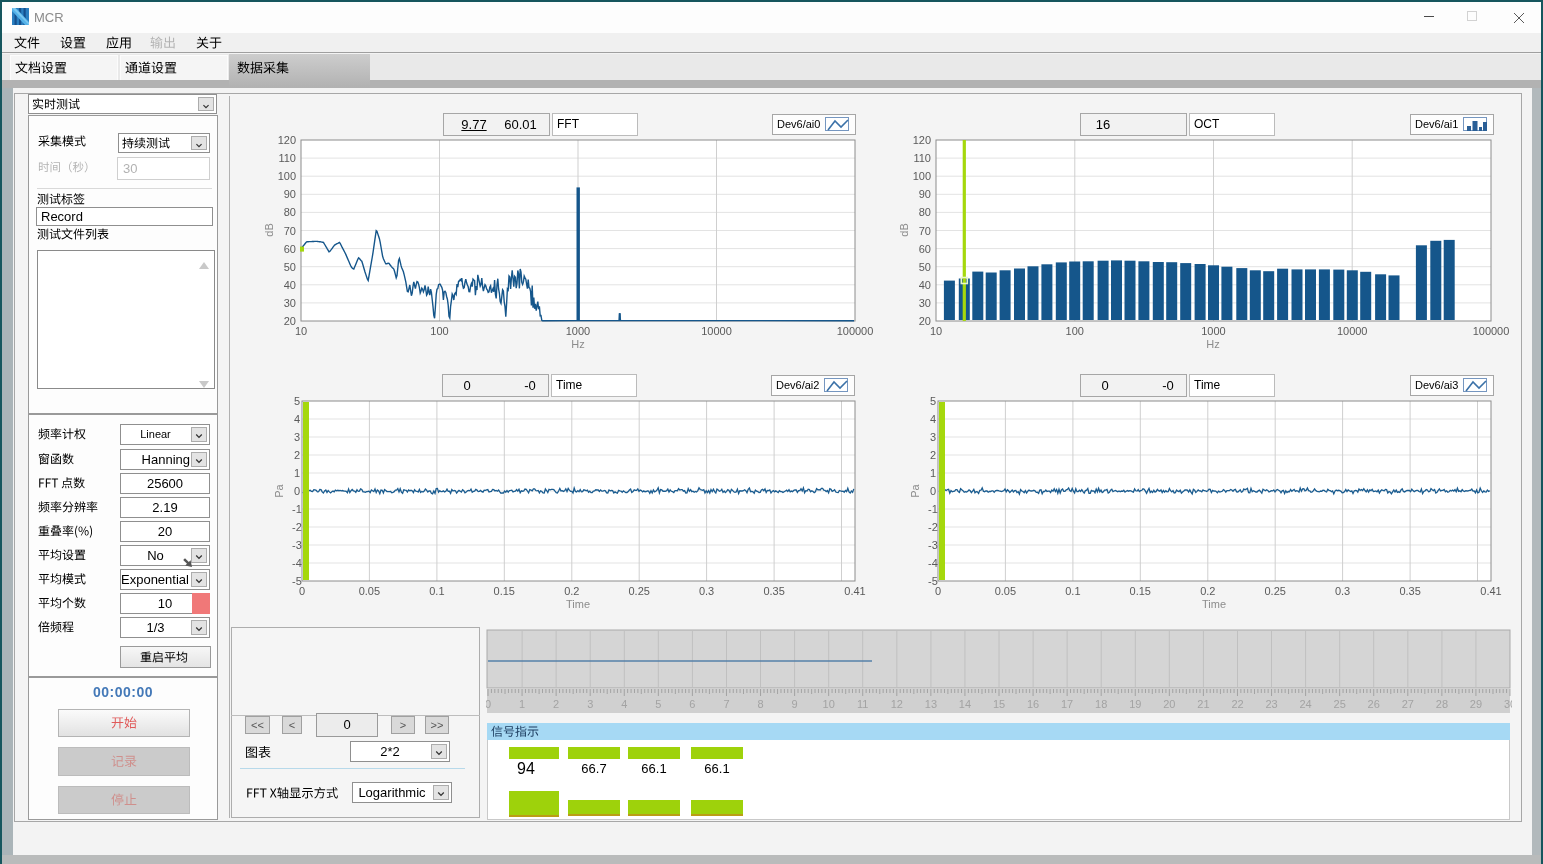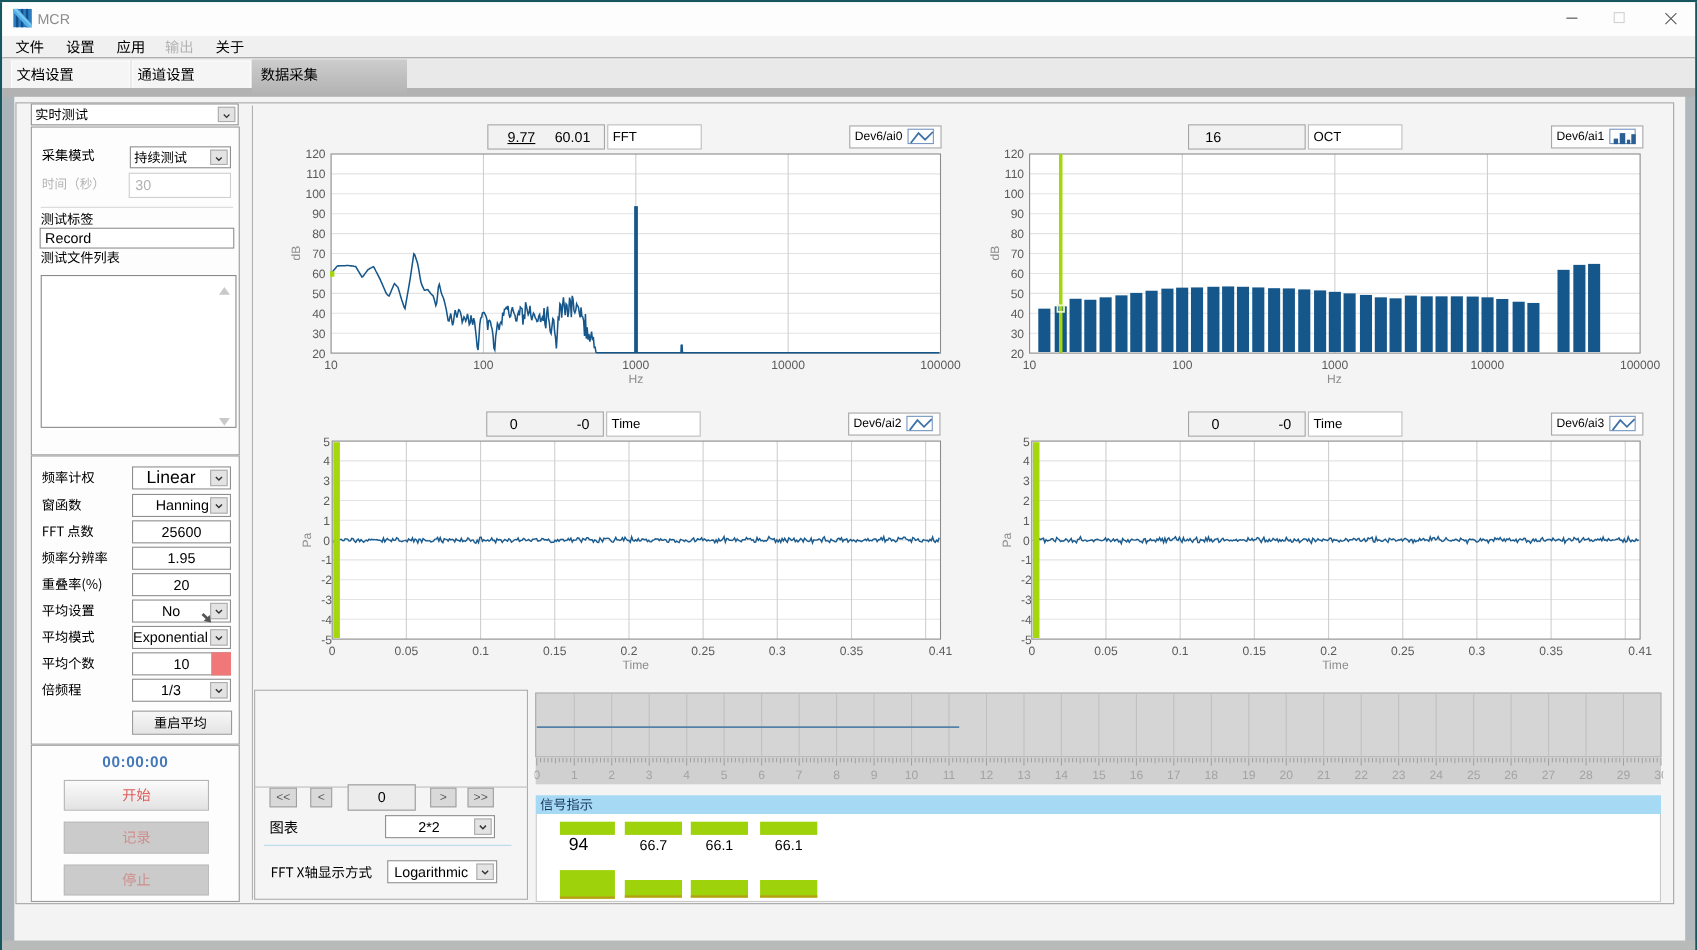--- a/index.html
+++ b/index.html
@@ -49,29 +49,29 @@
     </svg></div>
 <div style="position:absolute;left:198px;top:375px;width:12px;height:9px;"><svg width="12" height="9" viewBox="0 0 12 9">
       <path d="M1 1 L11 1 L6 8 Z" fill="#c9c9c9"></path>
     </svg></div>
 <div style="position:absolute;left:28px;top:414px;width:190px;height:263px;background:#fdfdfd;border:1px solid #9a9a9a;"></div>
 <div style="position:absolute;left:120px;top:423.5px;width:90px;height:21px;background:#fff;border:1px solid #8f8f8f;">
     <div style="position:absolute;right:2px;top:2px;bottom:2px;width:16px;background:#e3e3e3;border:1px solid #acacac;"><svg width="14" height="100%%" viewBox="0 0 14 14" preserveAspectRatio="xMidYMid meet">
         <path d="M4 6 L7 9 L10 6" fill="none" stroke="#333" stroke-width="1.4"></path>
       </svg></div>
   </div>
-<div style="position:absolute;left:121px;top:423.5px;width:69px;height:21px;font-size:16px;line-height:21px;color:#000;text-align:center;">Linear</div>
+<div style="position:absolute;left:121px;top:423.5px;width:69px;height:21px;font-size:11px;line-height:21px;color:#000;text-align:center;">Linear</div>
 <div style="position:absolute;left:120px;top:448.5px;width:90px;height:21px;background:#fff;border:1px solid #8f8f8f;">
     <div style="position:absolute;right:2px;top:2px;bottom:2px;width:16px;background:#e3e3e3;border:1px solid #acacac;"><svg width="14" height="100%%" viewBox="0 0 14 14" preserveAspectRatio="xMidYMid meet">
         <path d="M4 6 L7 9 L10 6" fill="none" stroke="#333" stroke-width="1.4"></path>
       </svg></div>
   </div>
 <div style="position:absolute;left:121px;top:448.5px;width:69px;height:21px;font-size:13px;line-height:21px;color:#000;text-align:right;">Hanning</div>
 <div style="position:absolute;left:120px;top:472.5px;width:90px;height:21px;background:#fff;border:1px solid #8f8f8f;font-size:13px;line-height:19px;color:#000;text-align:center;padding-left:0px;">25600</div>
-<div style="position:absolute;left:120px;top:496.5px;width:90px;height:21px;background:#fff;border:1px solid #8f8f8f;font-size:13px;line-height:19px;color:#000;text-align:center;padding-left:0px;">1.95</div>
+<div style="position:absolute;left:120px;top:496.5px;width:90px;height:21px;background:#fff;border:1px solid #8f8f8f;font-size:13px;line-height:19px;color:#000;text-align:center;padding-left:0px;">2.19</div>
 <div style="position:absolute;left:120px;top:520.5px;width:90px;height:21px;background:#fff;border:1px solid #8f8f8f;font-size:13px;line-height:19px;color:#000;text-align:center;padding-left:0px;">20</div>
 <div style="position:absolute;left:120px;top:544.5px;width:90px;height:21px;background:#fff;border:1px solid #8f8f8f;">
     <div style="position:absolute;right:2px;top:2px;bottom:2px;width:16px;background:#e3e3e3;border:1px solid #acacac;"><svg width="14" height="100%%" viewBox="0 0 14 14" preserveAspectRatio="xMidYMid meet">
         <path d="M4 6 L7 9 L10 6" fill="none" stroke="#333" stroke-width="1.4"></path>
       </svg></div>
   </div>
 <div style="position:absolute;left:121px;top:544.5px;width:69px;height:21px;font-size:13px;line-height:21px;color:#000;text-align:center;">No</div>
 <div style="position:absolute;left:120px;top:568.5px;width:90px;height:21px;background:#fff;border:1px solid #8f8f8f;">
     <div style="position:absolute;right:2px;top:2px;bottom:2px;width:16px;background:#e3e3e3;border:1px solid #acacac;"><svg width="14" height="100%%" viewBox="0 0 14 14" preserveAspectRatio="xMidYMid meet">
         <path d="M4 6 L7 9 L10 6" fill="none" stroke="#333" stroke-width="1.4"></path>

